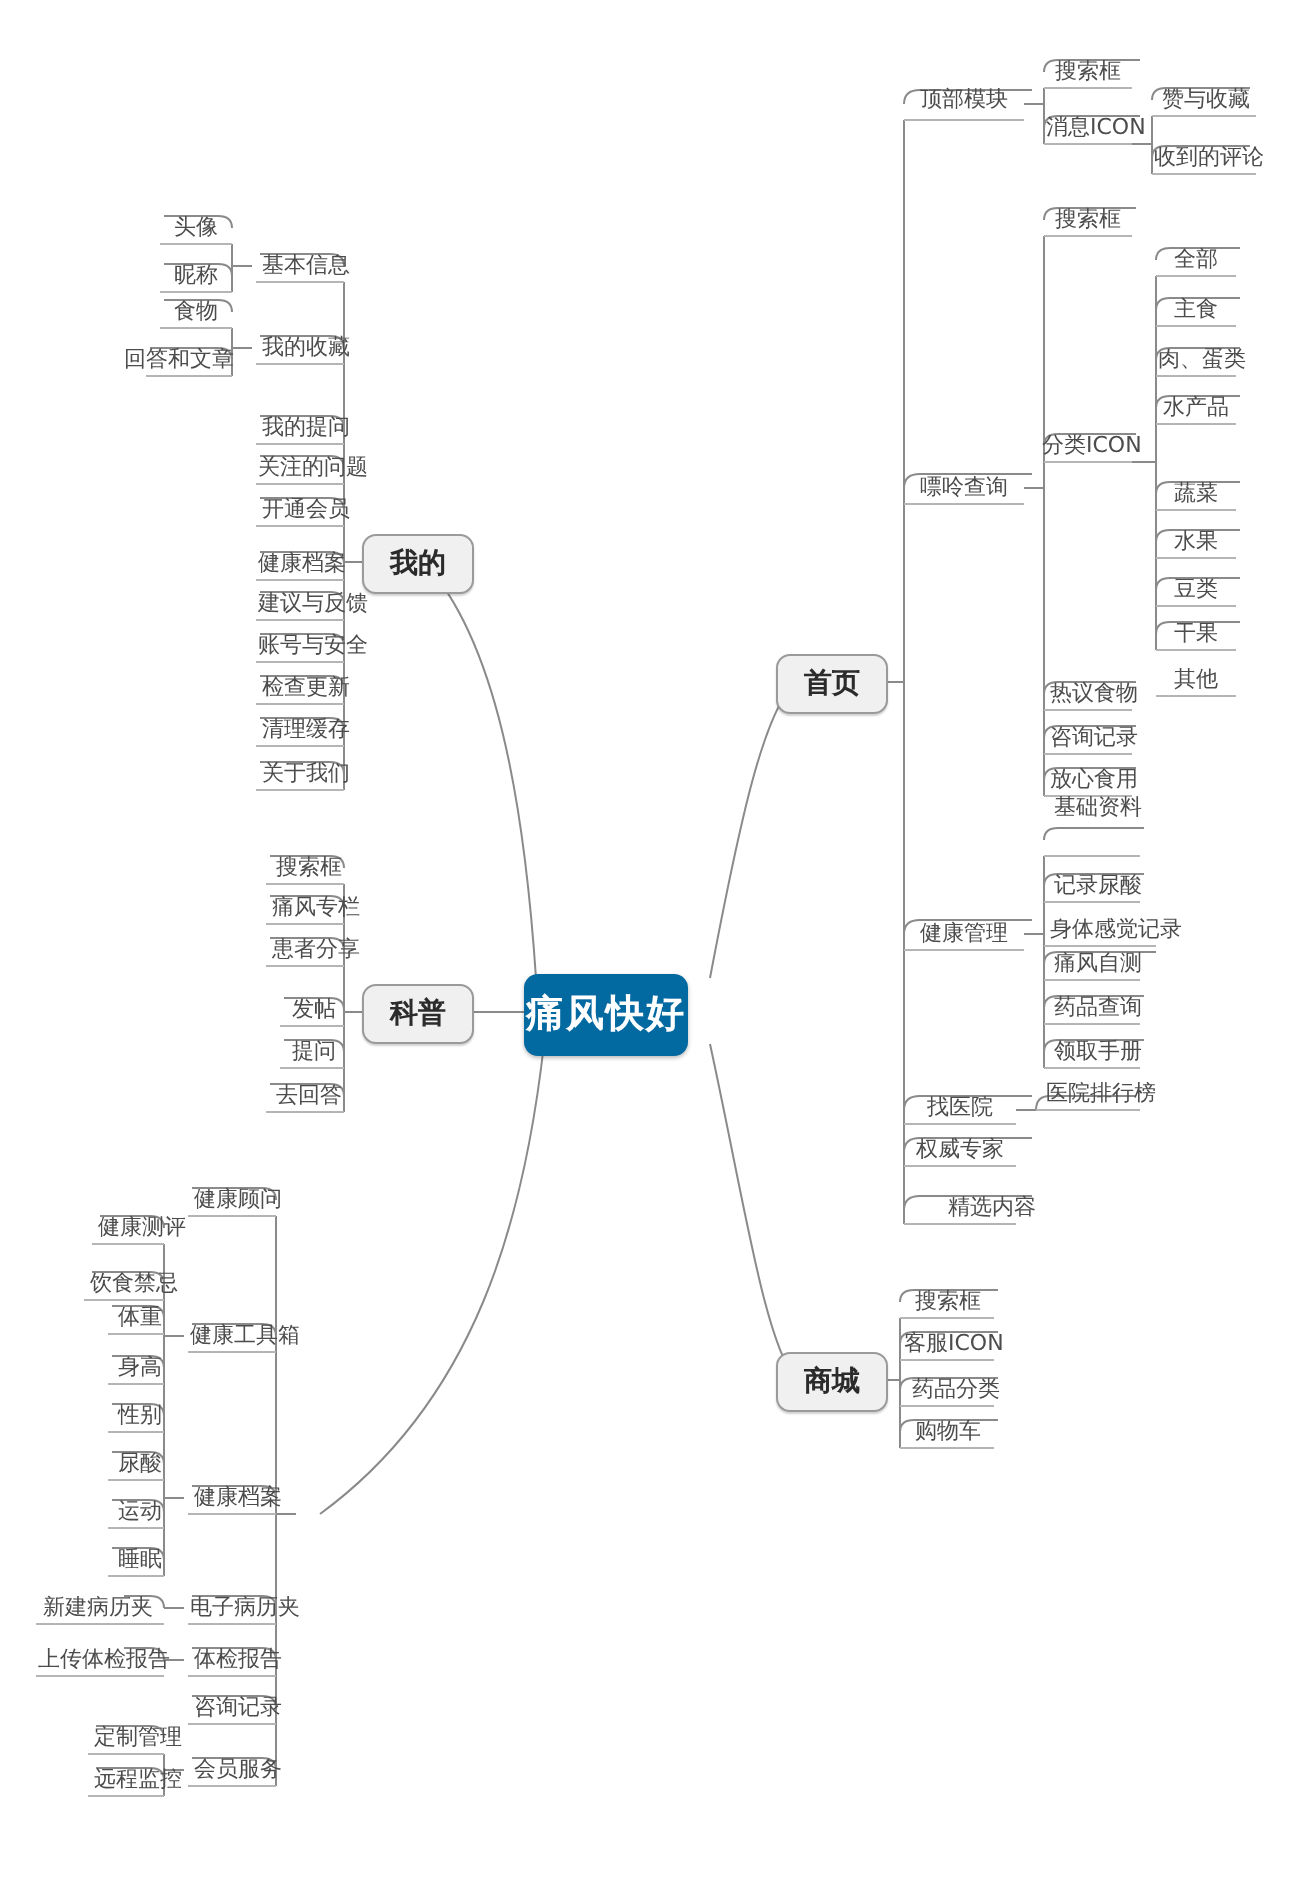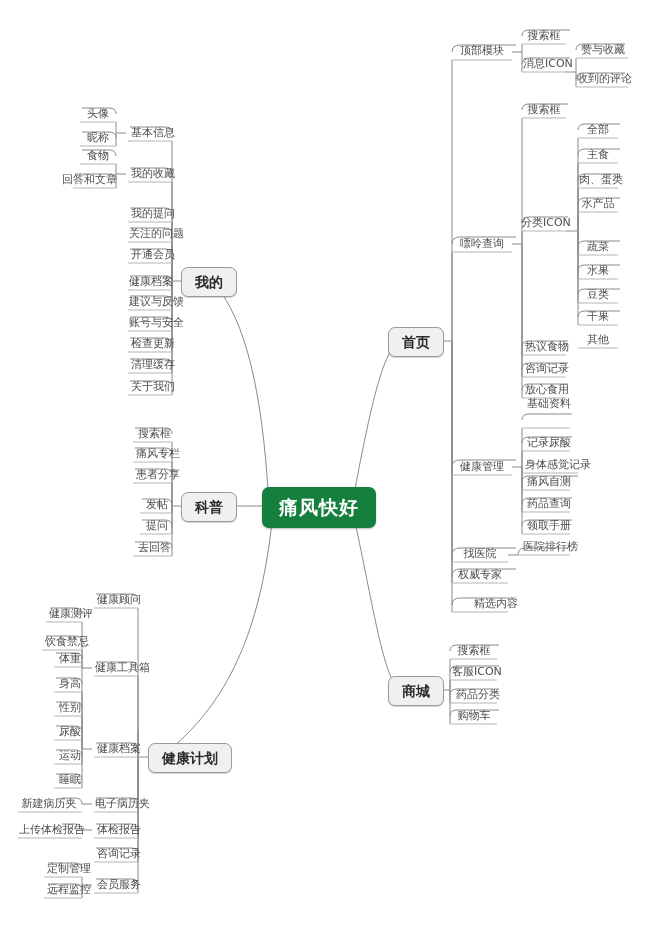--- a/index.html
+++ b/index.html
@@ -21,27 +21,27 @@
     pointer-events:none;
   }
   .node{
     position:absolute;
     box-sizing:border-box;
     white-space:nowrap;
     line-height:1;
   }
   
   .root{
-    background:#15803d;
+    background:#0369a1;
     color:#ffffff;
     font-size:19px;
     font-weight:bold;
     letter-spacing:1px;
     border-radius:7px;
-    padding:11px 17px;
+    padding:11px 1px;
     text-align:center;
     box-shadow:0 1px 2px rgba(0,0,0,.28);
     z-index:6;
   }
   
   .main{
     background:#f0f0f0;
     color:#2b2b2b;
     font-size:14px;
     font-weight:bold;
@@ -350,21 +350,20 @@
       <line x1="44" y1="898" x2="82" y2="898"></line>
     </g>
   </svg>
 
   <div class="node root" style="left:262px;top:487px;">痛风快好</div>
 
   <div class="node main" style="left:388px;top:327px;">首页</div>
   <div class="node main" style="left:388px;top:676px;">商城</div>
   <div class="node main" style="left:181px;top:267px;">我的</div>
   <div class="node main" style="left:181px;top:492px;">科普</div>
-  <div class="node main" style="left:148px;top:743px;">健康计划</div>
 
   <div class="node leaf" style="left:452px;top:44px;width:60px;font-family:Liberation Mono, monospace;">顶部模块</div>
   <div class="node leaf" style="left:452px;top:236px;width:60px;">嘌呤查询</div>
   <div class="node leaf" style="left:452px;top:459px;width:60px;">健康管理</div>
   <div class="node leaf" style="left:452px;top:546px;width:56px;">找医院</div>
   <div class="node leaf" style="left:452px;top:567px;width:56px;">权威专家</div>
   <div class="node leaf" style="left:468px;top:596px;width:56px;">精选内容</div>
 
   <div class="node leaf" style="left:522px;top:28px;width:44px;">搜索框</div>
   <div class="node leaf" style="left:518px;top:56px;width:52px;">消息ICON</div>

